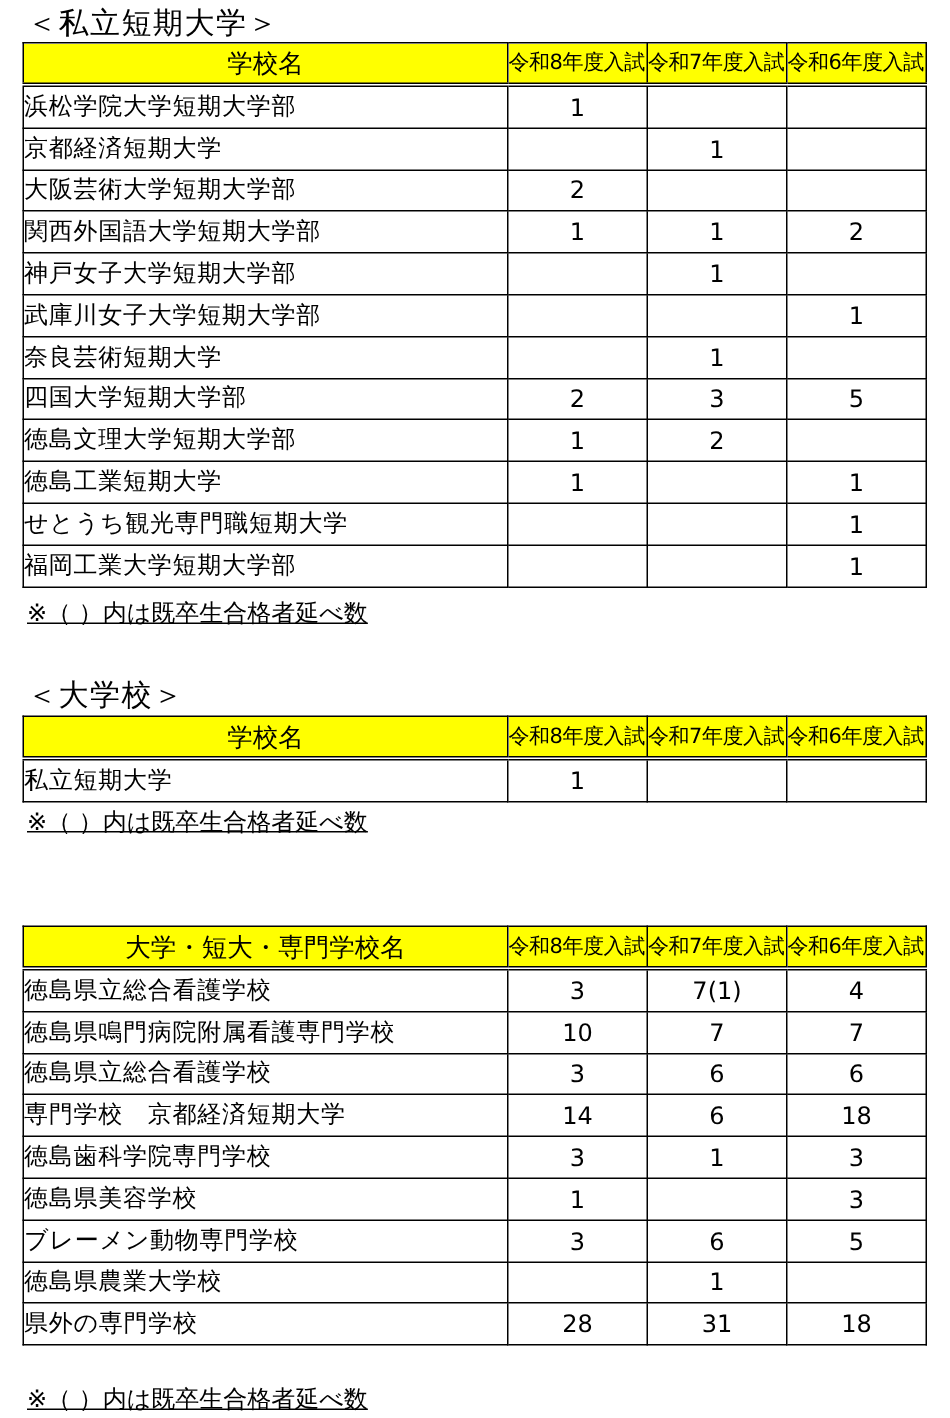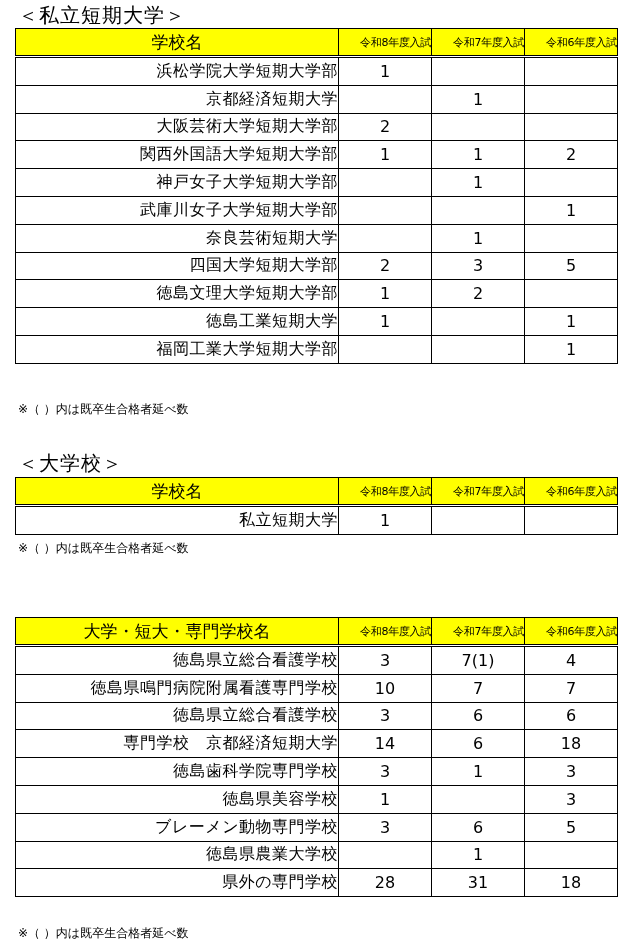--- a/index.html
+++ b/index.html
@@ -18,26 +18,26 @@
     border-collapse: collapse; table-layout: fixed;
   }
   table.grid th, table.grid td {
     border: 1px solid #000; padding: 0; overflow: hidden; white-space: nowrap;
   }
   table.grid th {
     background: #ffff00; font-weight: normal;
     height: 26px; border-bottom: 3px double #000;
   }
   th.col-name { font-size: 17px; text-align: center; }
-  th.col-year { font-size: 11px; text-align: right; letter-spacing: -0.3px; }
+  th.col-year { font-size: 14px; text-align: left; letter-spacing: -0.3px; }
   table.grid td { height: 26.8px; font-size: 16px; }
-  td.name { padding-left: 4px; text-align: right; letter-spacing: 0.5px; }
+  td.name { padding-left: 4px; text-align: left; letter-spacing: 0.5px; }
   td.num { text-align: center; font-size: 15px; }
   .note {
-    position: absolute; left: 18px; font-size: 12px; line-height: 14px; white-space: nowrap;
+    position: absolute; left: 18px; font-size: 16px; line-height: 14px; white-space: nowrap; text-decoration: underline;
   }
   col.c-name { width: 323px; }
   col.c-y { width: 93px; }
   col.c-y3 { width: 93px; }
 </style>
 </head>
 <body>
 
 <div class="section">
   <div class="section-title" style="top:5px">＜私立短期大学＞</div>
@@ -111,20 +111,26 @@
           <td class="num">2</td>
           <td class="num"></td>
         </tr>
       <tr>
           <td class="name">徳島工業短期大学</td>
           <td class="num">1</td>
           <td class="num"></td>
           <td class="num">1</td>
         </tr>
       <tr>
+          <td class="name">せとうち観光専門職短期大学</td>
+          <td class="num"></td>
+          <td class="num"></td>
+          <td class="num">1</td>
+        </tr>
+      <tr>
           <td class="name">福岡工業大学短期大学部</td>
           <td class="num"></td>
           <td class="num"></td>
           <td class="num">1</td>
         </tr>
     </tbody>
   </table>
   <div class="note" style="top:402px">※（ ）内は既卒生合格者延べ数</div>
 </div>
 

